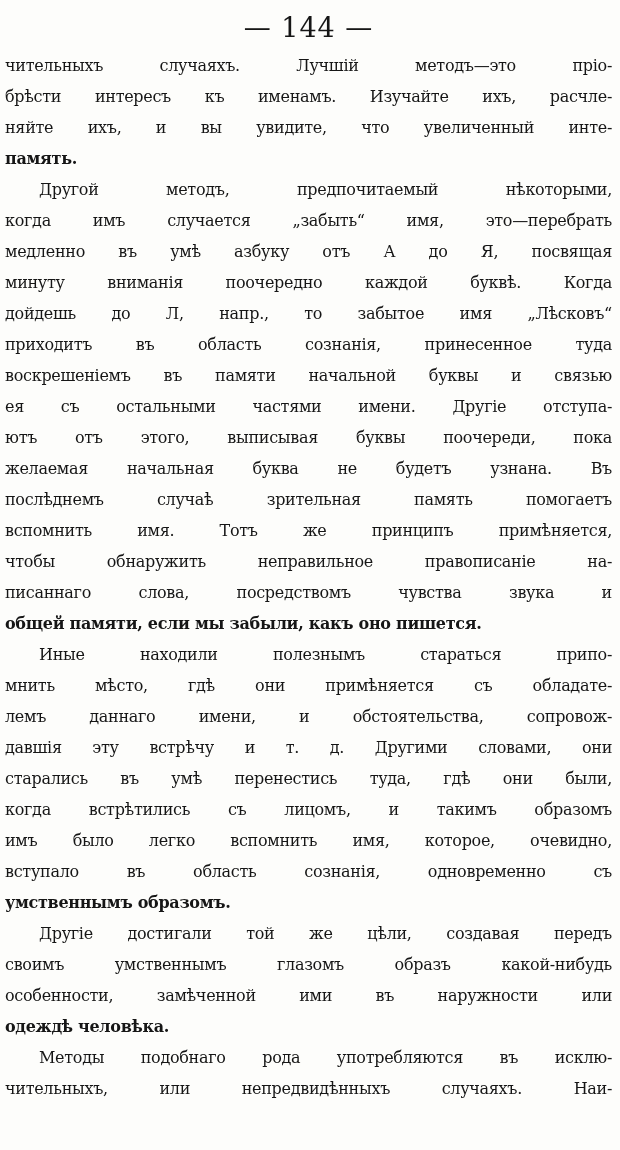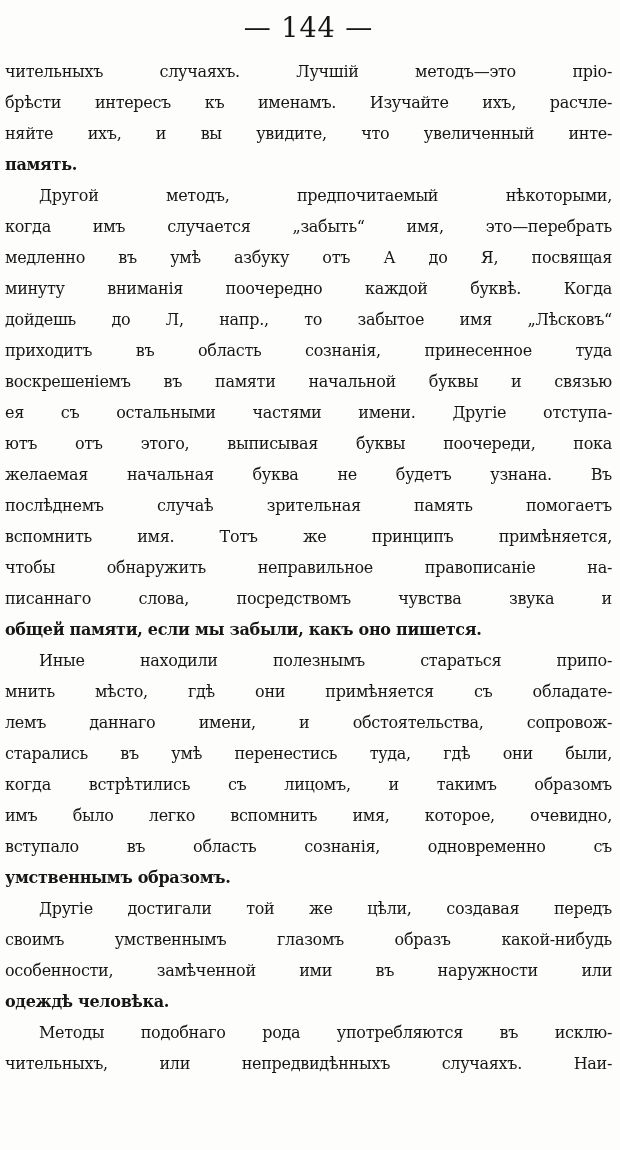--- a/index.html
+++ b/index.html
@@ -18,21 +18,21 @@
     width:620px;height:1150px;
     box-sizing:border-box;
     padding:12px 8px 0 5px;
   }
   .page-header{
     text-align:center;
     font-size:27px;
     line-height:32px;
     height:32px;
     letter-spacing:1px;
-    margin-bottom:12px;
+    margin-bottom:6px;
   }
   .text-block{
     font-size:16px;
     line-height:31px;
     letter-spacing:-0.3px;
   }
   .line{
     text-align:justify;
     text-align-last:justify;
     white-space:normal;
@@ -70,20 +70,21 @@
       <div class="line">ютъ отъ этого, выписывая буквы поочереди, пока</div>
       <div class="line">желаемая начальная буква не будетъ узнана. Въ</div>
       <div class="line">послѣднемъ случаѣ зрительная память помогаетъ</div>
       <div class="line">вспомнить имя. Тотъ же принципъ примѣняется,</div>
       <div class="line">чтобы обнаружить неправильное правописаніе на-</div>
       <div class="line">писаннаго слова, посредствомъ чувства звука и</div>
       <div class="line lastline">общей памяти, если мы забыли, какъ оно пишется.</div>
       <div class="line indent">Иные находили полезнымъ стараться припо-</div>
       <div class="line">мнить мѣсто, гдѣ они примѣняется съ обладате-</div>
       <div class="line">лемъ даннаго имени, и обстоятельства, сопровож-</div>
+      <div class="line">давшія эту встрѣчу и т. д. Другими словами, они</div>
       <div class="line">старались въ умѣ перенестись туда, гдѣ они были,</div>
       <div class="line">когда встрѣтились съ лицомъ, и такимъ образомъ</div>
       <div class="line">имъ было легко вспомнить имя, которое, очевидно,</div>
       <div class="line">вступало въ область сознанія, одновременно съ</div>
       <div class="line lastline">умственнымъ образомъ.</div>
       <div class="line indent">Другіе достигали той же цѣли, создавая передъ</div>
       <div class="line">своимъ умственнымъ глазомъ образъ какой-нибудь</div>
       <div class="line">особенности, замѣченной ими въ наружности или</div>
       <div class="line lastline">одеждѣ человѣка.</div>
       <div class="line indent">Методы подобнаго рода употребляются въ исклю-</div>

